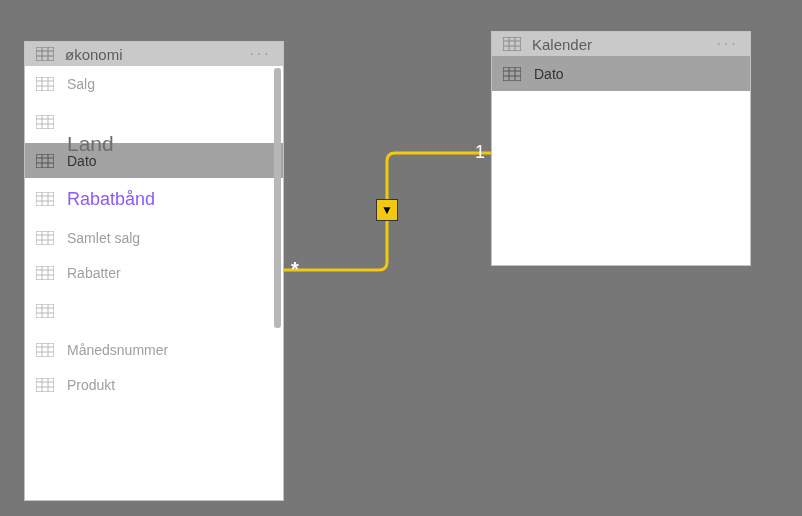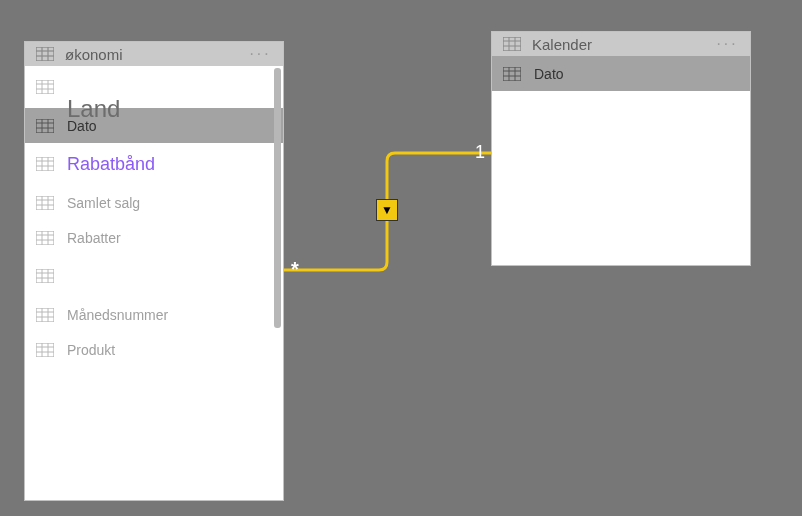--- a/index.html
+++ b/index.html
@@ -65,21 +65,21 @@
       margin-right: 12px;
       display: inline-flex;
       align-items: center;
       justify-content: center;
     }
     .field-label {
       font-size: 14px;
       color: #a0a0a0;
     }
     .field-label.dark { color: #333; font-size: 14px; }
-    .field-label.big { font-size: 24px; color: #6d6d6d; margin-top: 44px; }
+    .field-label.big { font-size: 21px; color: #6d6d6d; margin-top: 44px; }
     .field-label.med { font-size: 18px; color: #8b5cf6; }
     .scrollbar {
       position: absolute;
       right: 2px;
       top: 2px;
       width: 7px;
       height: 260px;
       background: #b7b7b7;
       border-radius: 3px;
     }
@@ -109,20 +109,32 @@
           <line x1="0" y1="4" x2="18" y2="4" stroke="#8a8a8a" stroke-width="1.2"></line>
           <line x1="0" y1="9" x2="18" y2="9" stroke="#8a8a8a" stroke-width="1.2"></line>
           <line x1="6" y1="0" x2="6" y2="14" stroke="#8a8a8a" stroke-width="1.2"></line>
           <line x1="12" y1="0" x2="12" y2="14" stroke="#8a8a8a" stroke-width="1.2"></line>
         </svg>
     </span>
     <span class="title">økonomi</span>
     <span class="dots">···</span>
   </div>
   <div class="fields" style="height:424px; overflow:hidden;">
+    <div class="field-row">
+      <span class="field-icon">
+          <svg class="table-glyph" viewBox="0 0 18 14">
+            <rect x="0" y="0" width="18" height="14" fill="none" stroke="#b8b8b8" stroke-width="1.3"></rect>
+            <line x1="0" y1="4" x2="18" y2="4" stroke="#b8b8b8"></line>
+            <line x1="0" y1="9" x2="18" y2="9" stroke="#b8b8b8"></line>
+            <line x1="6" y1="0" x2="6" y2="14" stroke="#b8b8b8"></line>
+            <line x1="12" y1="0" x2="12" y2="14" stroke="#b8b8b8"></line>
+          </svg>
+        </span>
+      <span class="field-label">Salg</span>
+    </div>
     <div class="field-row tall">
       <span class="field-icon">
           <svg class="table-glyph" viewBox="0 0 18 14">
             <rect x="0" y="0" width="18" height="14" fill="none" stroke="#b8b8b8" stroke-width="1.3"></rect>
             <line x1="0" y1="4" x2="18" y2="4" stroke="#b8b8b8"></line>
             <line x1="0" y1="9" x2="18" y2="9" stroke="#b8b8b8"></line>
             <line x1="6" y1="0" x2="6" y2="14" stroke="#b8b8b8"></line>
             <line x1="12" y1="0" x2="12" y2="14" stroke="#b8b8b8"></line>
           </svg>
         </span>

